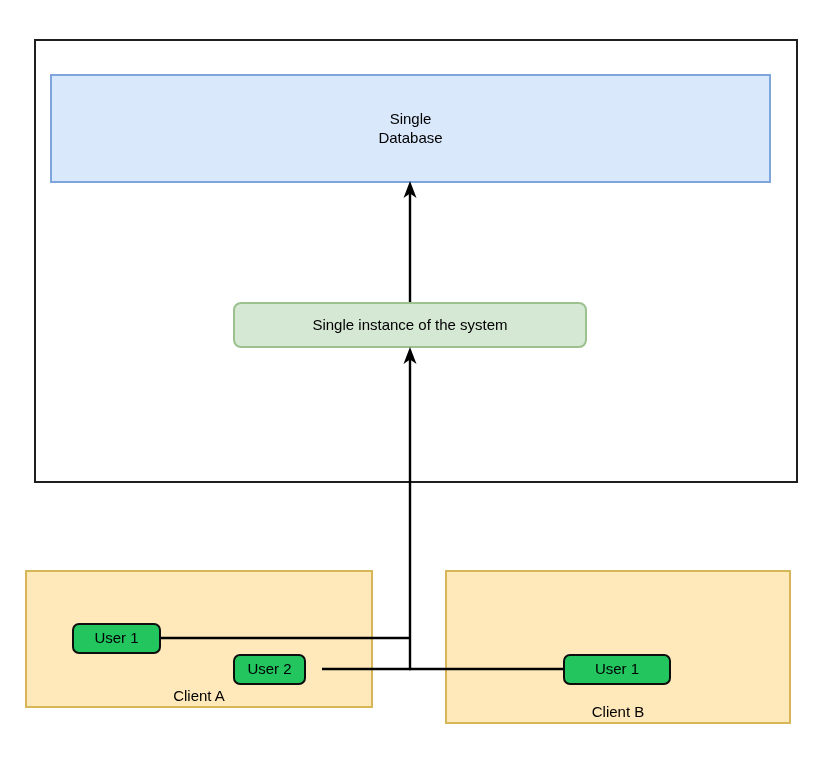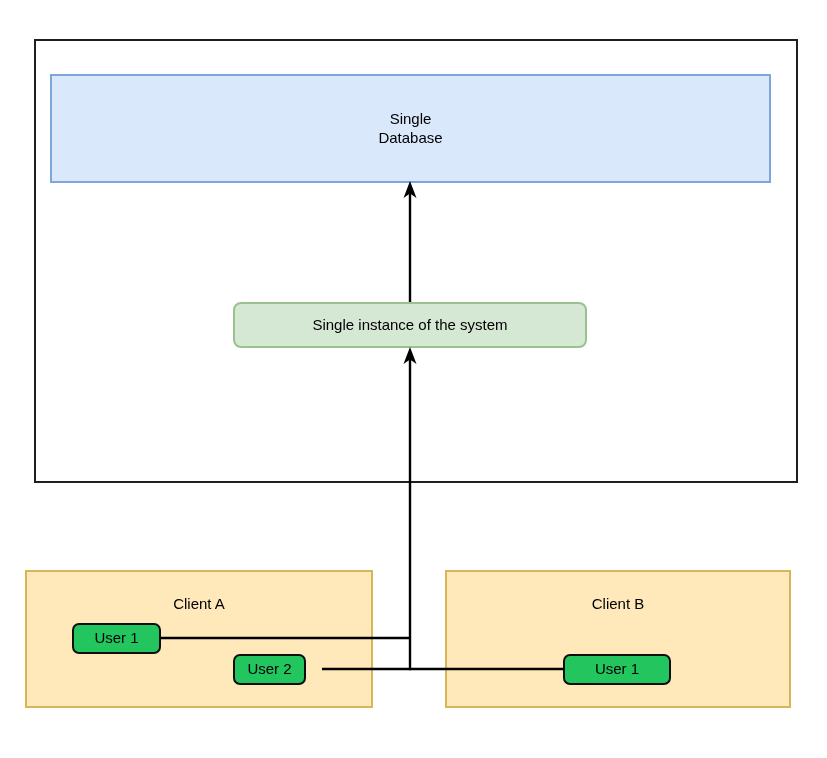--- a/index.html
+++ b/index.html
@@ -59,36 +59,36 @@
     border: 2px solid #9cc18f;
     border-radius: 8px;
     font-size: 15px;
     text-align: right;
   }
 
   
   .client-box {
     background: #ffe9bb;
     border: 2px solid #d6b656;
-    align-items: flex-start;
+    align-items: flex-end;
     justify-content: center;
     font-size: 15px;
     padding-top: 23px;
   }
   #client-a-node {
     left: 25px;
     top: 570px;
     width: 348px;
     height: 138px;
   }
   #client-b-node {
     left: 445px;
     top: 570px;
     width: 346px;
-    height: 138px;
+    height: 154px;
   }
 
   
   .user-box {
     background: #22c55e;
     border: 2px solid #0d0d0d;
     border-radius: 7px;
     font-size: 15px;
     height: 31px;
   }

